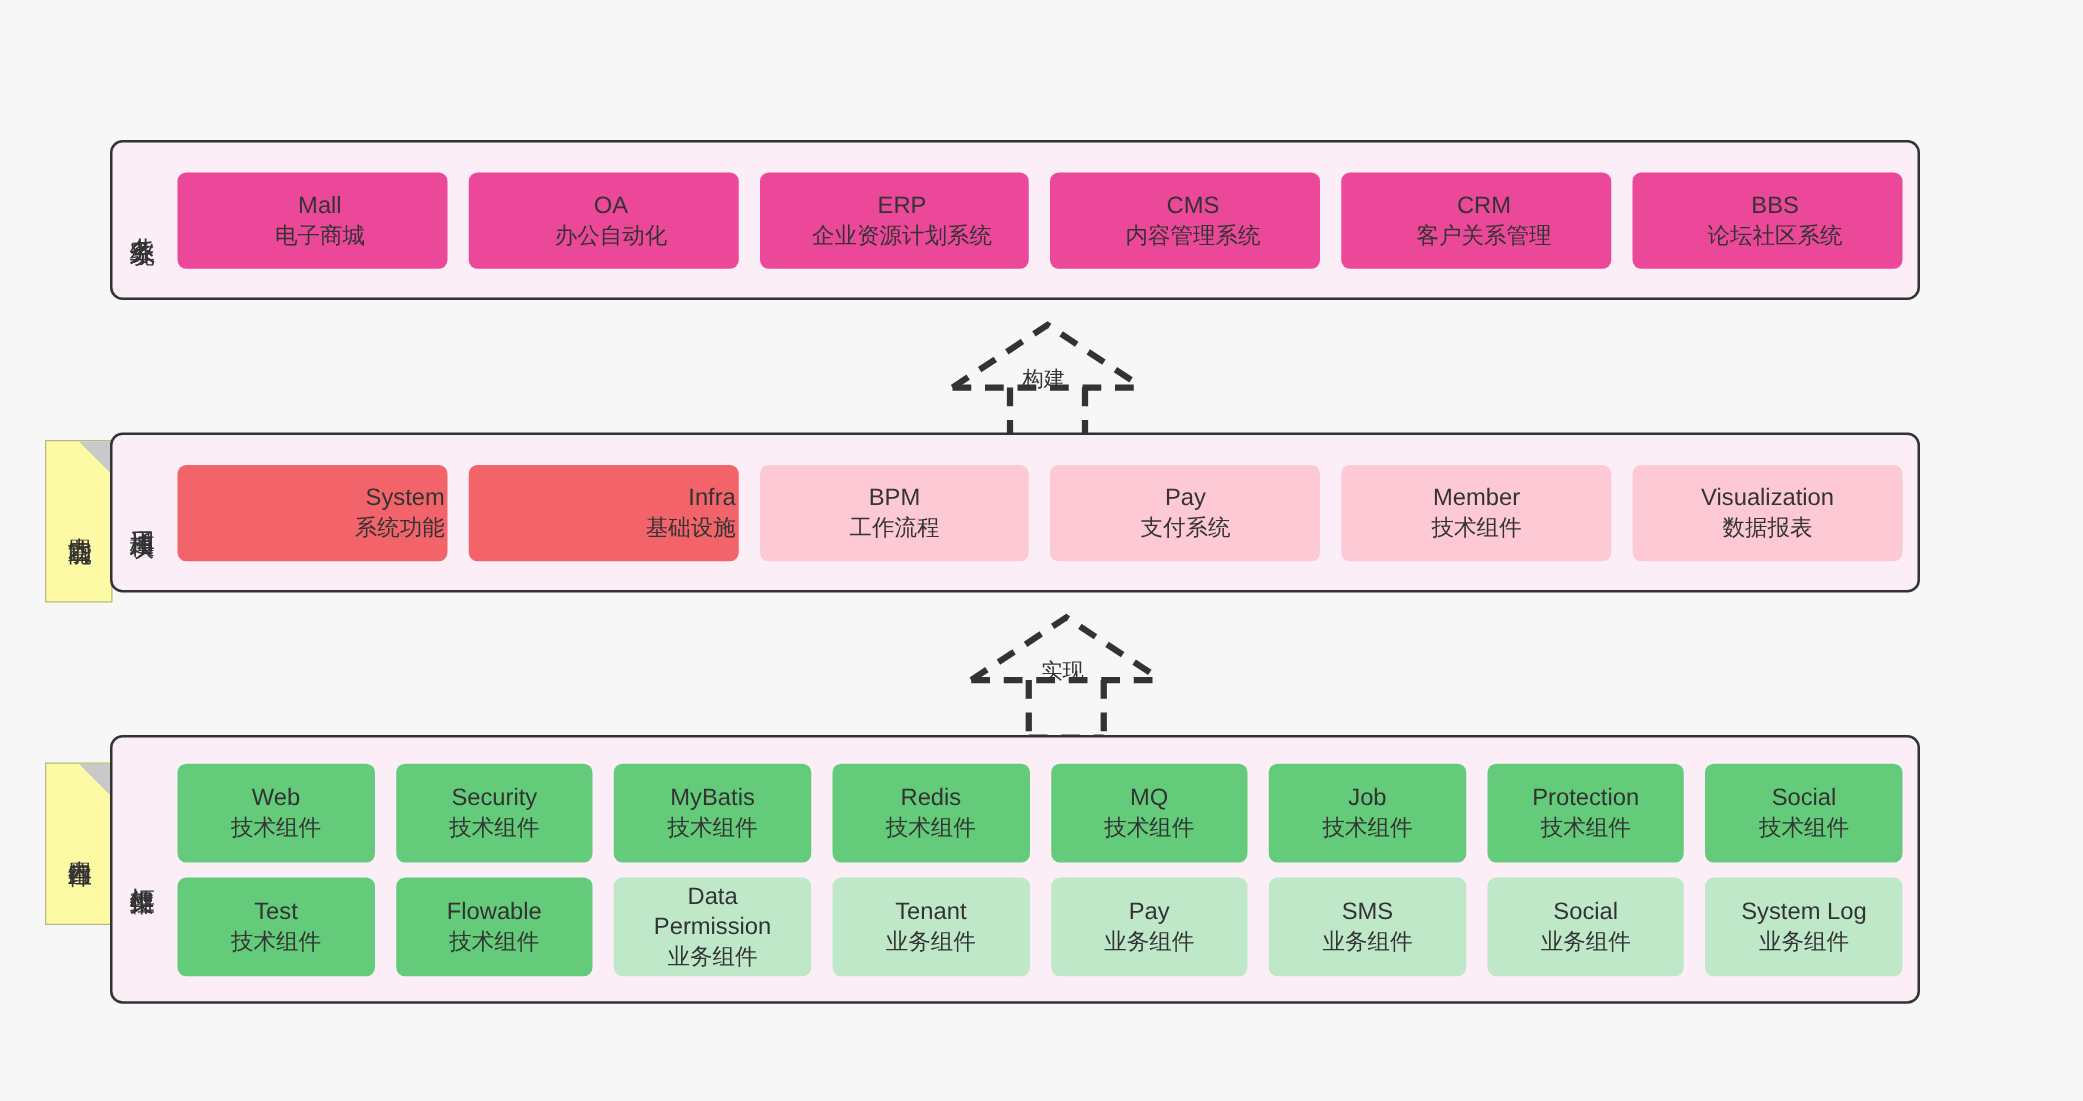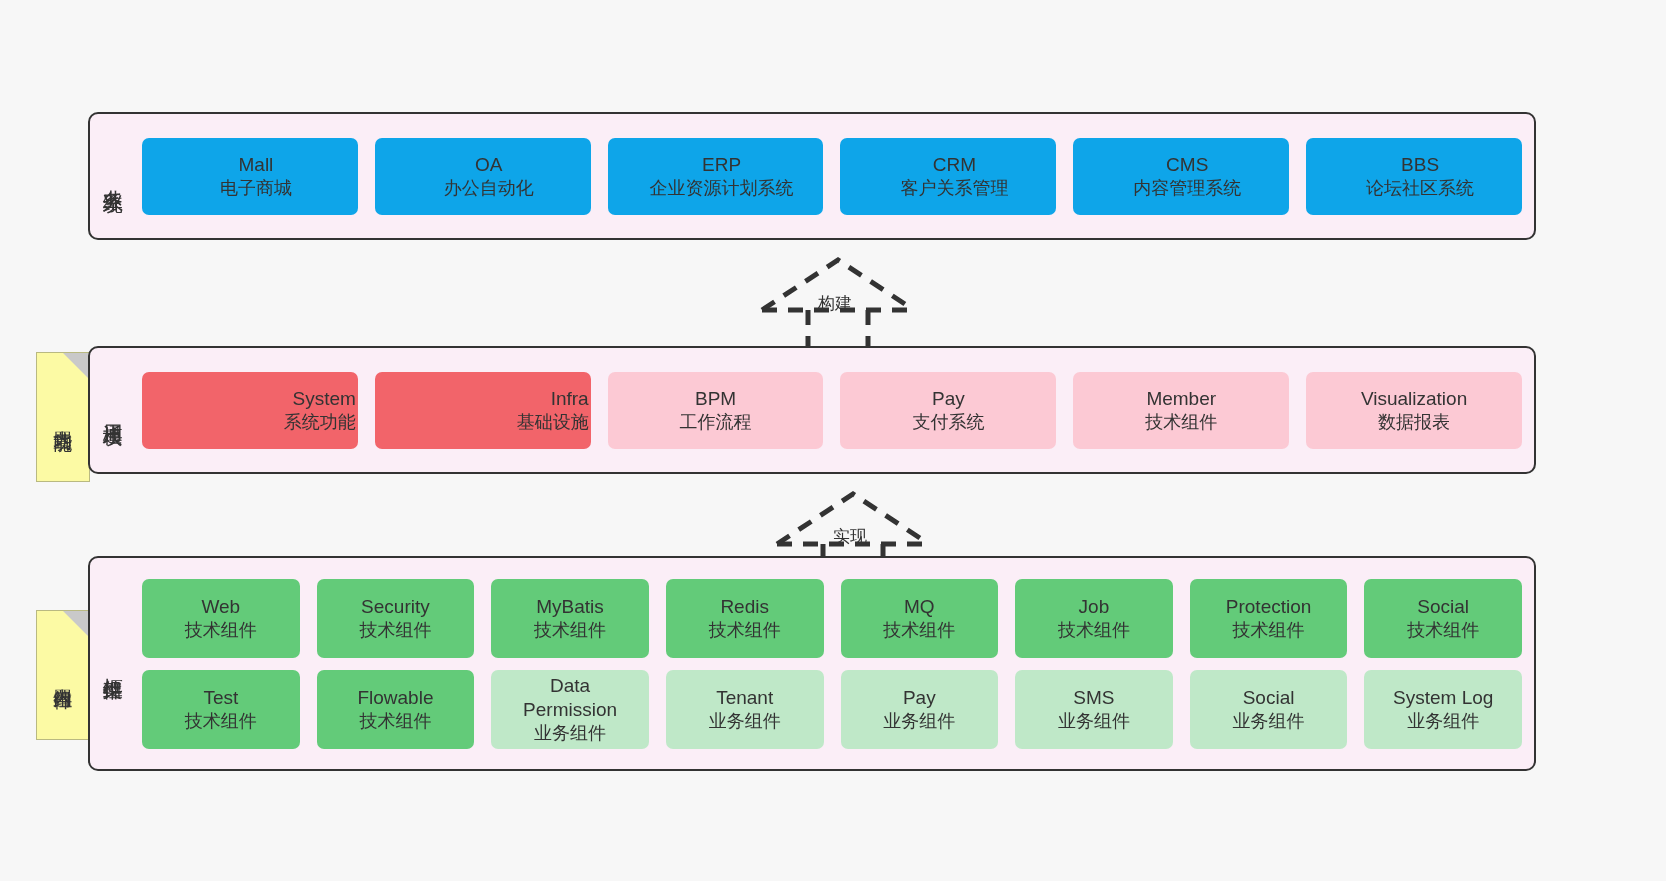--- a/index.html
+++ b/index.html
@@ -78,25 +78,25 @@
   .card .t2 { font-size: 18px; }
   .card .t3 { font-size: 18px; }
 
   
   #layer-business { left: 88px; top: 112px; width: 1448px; height: 128px; }
   #layer-business .card { height: 77px; }
 
   #layer-common { left: 88px; top: 346px; width: 1448px; height: 128px; }
   #layer-common .card { height: 77px; }
 
-  #layer-framework { left: 88px; top: 556px; width: 1448px; height: 215px; }
+  #layer-framework { left: 88px; top: 588px; width: 1448px; height: 215px; }
   #layer-framework .card { height: 79px; }
 
   
-  .c-blue        { background: #0ea5e9; padding-left: 14px; }
+  .c-blue        { background: #ec4899; padding-left: 14px; }
   .c-red         { background: #f2646a; align-items: flex-end; }
   .c-pink        { background: #fcc9d4; }
   .c-green       { background: #63cb79; }
   .c-green-light { background: #bfe8c8; }
 
   
   .note {
     position: absolute;
     background: #fcfaa4;
     border: 1px solid #b9b981;
@@ -157,26 +157,26 @@
         </div>
         <div class="card c-blue">
           <span class="t1">OA</span>
           <span class="t2">办公自动化</span>
         </div>
         <div class="card c-blue">
           <span class="t1">ERP</span>
           <span class="t2">企业资源计划系统</span>
         </div>
         <div class="card c-blue">
+          <span class="t1">CMS</span>
+          <span class="t2">内容管理系统</span>
+        </div>
+        <div class="card c-blue">
           <span class="t1">CRM</span>
           <span class="t2">客户关系管理</span>
-        </div>
-        <div class="card c-blue">
-          <span class="t1">CMS</span>
-          <span class="t2">内容管理系统</span>
         </div>
         <div class="card c-blue">
           <span class="t1">BBS</span>
           <span class="t2">论坛社区系统</span>
         </div>
       </div>
     </div>
   </div>
 
   <div class="arrow" id="arrow-build">

